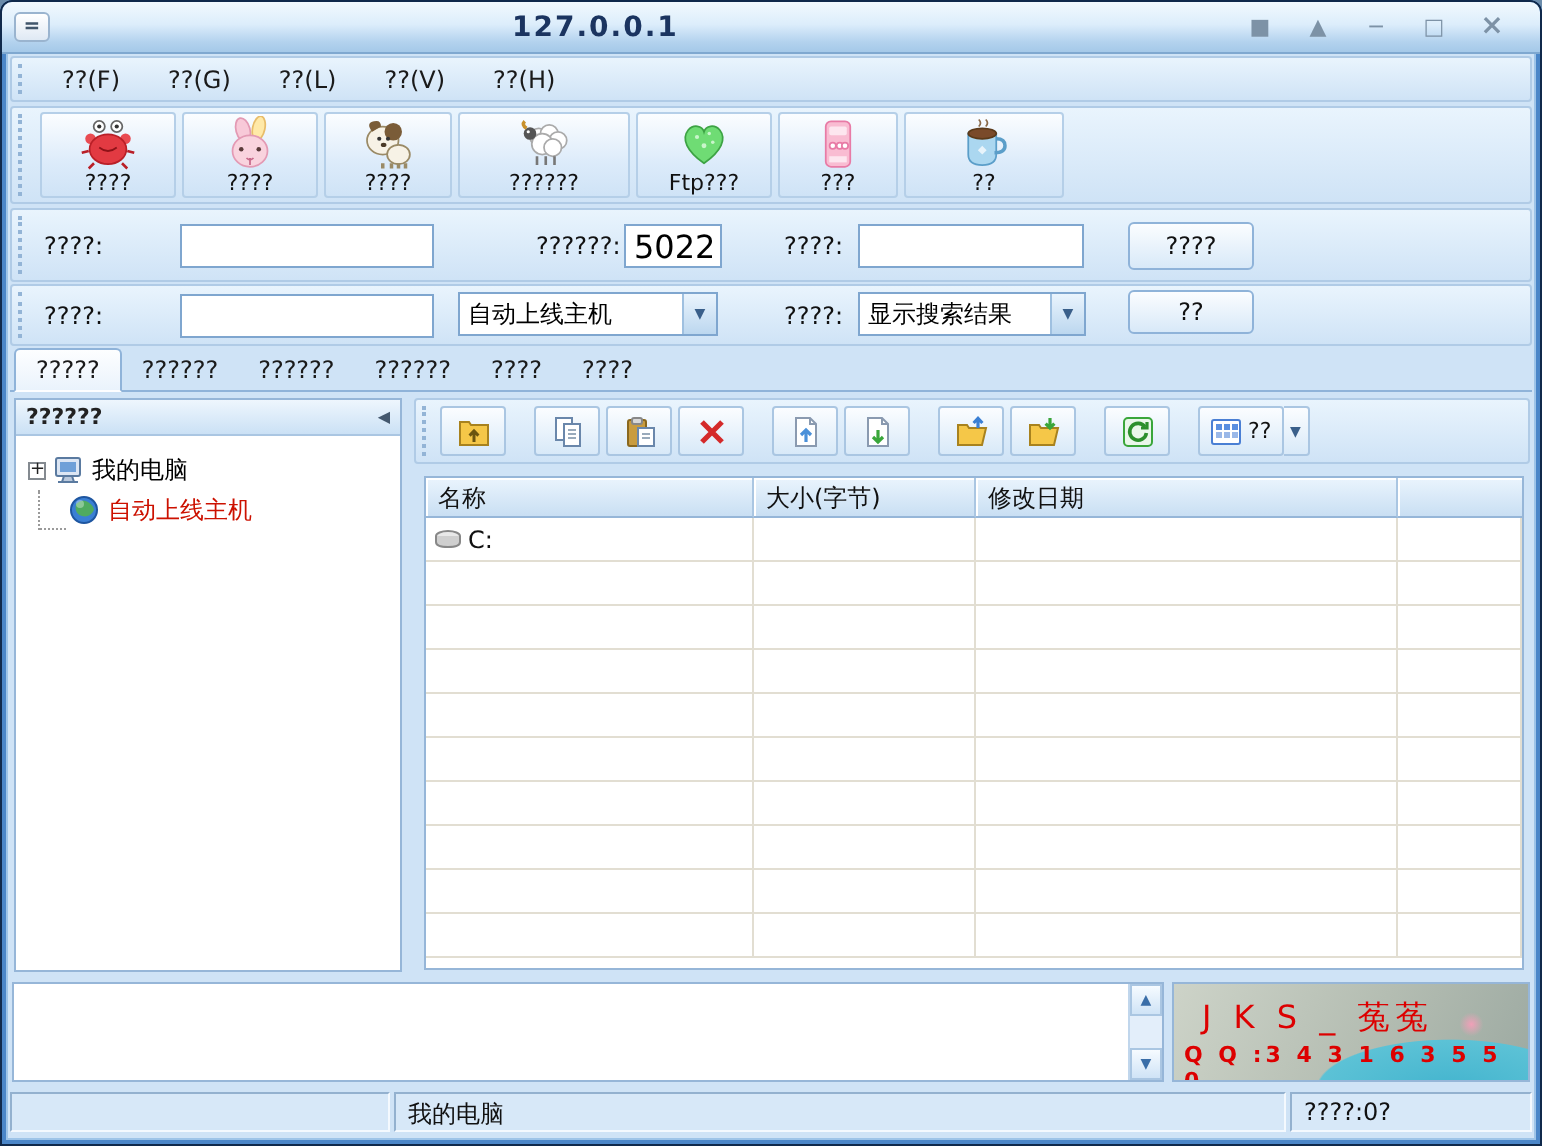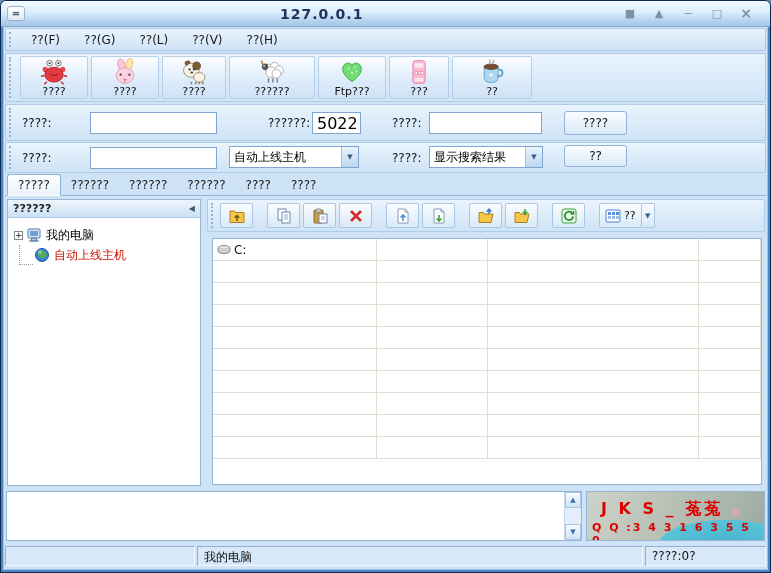--- a/index.html
+++ b/index.html
@@ -12,21 +12,21 @@
   }
   
   .titlebar { position:absolute; left:1px; top:1px; width:769px; height:26px;
     border-radius:5px 5px 0 0;
     background:linear-gradient(#f2f9fe 0%, #dcedfb 45%, #b3d2ee 80%, #a5c9e9 100%);
     border-bottom:1px solid #7fa8d0; }
   .sysmenu { position:absolute; left:6px; top:5px; width:18px; height:15px;
     background:linear-gradient(#ffffff,#dfe9f4); border:1px solid #9ab4cf; border-radius:3px;
     font-size:10px; font-weight:bold; color:#41566b; text-align:center; line-height:13px; cursor:default;}
   .title-text { position:absolute; left:32px; top:4px; font-size:15px; font-weight:bold; color:#1b3460; letter-spacing:1px; }
-  .title-addr { position:absolute; left:255px; top:5px; font-size:14px; font-weight:bold; color:#1b3460; letter-spacing:1px;margin-left:24px; }
+  .title-addr { position:absolute; left:255px; top:5px; font-size:14px; font-weight:bold; color:#1b3460; letter-spacing:1px; }
   .winctrls { position:absolute; right:14px; top:4px; display:flex; gap:9px; }
   .wbtn { width:20px; height:17px; text-align:center; font-size:11px; line-height:17px;
     color:#7d92a6; cursor:default; }
   .wbtn.close { font-size:14px; font-weight:bold; }
   
   .bar { position:absolute; left:5px; width:761px; background:linear-gradient(#e9f4fd,#cfe3f6);
     border:1px solid #b0cbe6; border-radius:2px; }
   .grip { position:absolute; left:3px; top:3px; bottom:3px; width:3px;
     border-left:2px dotted #93b4d6; }
   .menubar { top:28px; height:23px; display:flex; align-items:center; padding-left:16px; gap:6px; }
@@ -99,21 +99,21 @@
   .vscroll { position:absolute; right:0; top:0; bottom:0; width:17px; background:#e3eefa;
     border-left:1px solid #c0d6ec; display:flex; flex-direction:column; justify-content:space-between; }
   .sbtn { height:16px; background:linear-gradient(#f6fbff,#cfe3f6); border:1px solid #aac6e2;
     font-size:7px; color:#3a6ea8; text-align:center; line-height:14px; cursor:default; }
   .brand { position:absolute; left:586px; top:491px; width:179px; height:50px; border:1px solid #96b6d8;
     overflow:hidden; color:#e00;
     background:
       radial-gradient(ellipse 120px 45px at 78% 110%, #43b4ce 0%, #5cc2d6 55%, rgba(92,194,214,0) 56%),
       radial-gradient(circle 6px at 84% 42%, #f0a0b8 0%, rgba(240,160,184,0) 100%),
       linear-gradient(115deg, #cdd3c8 0%, #b4bdb2 55%, #9daaa2 100%); }
-  .brand .b1 { position:absolute; left:14px; top:7px; font-size:16px; font-weight:bold; letter-spacing:3px; }
+  .brand .b1 { position:absolute; left:14px; top:7px; font-size:16px; font-weight:normal; letter-spacing:3px; }
   .brand .b2 { position:absolute; left:5px; top:29px; font-size:11px; font-weight:bold; letter-spacing:2px; }
   .statusbar { position:absolute; left:0; top:546px; width:771px; height:20px; }
   .scell { position:absolute; top:0; height:20px; background:#d7e8f8;
     border:1px solid; border-color:#93b1cf #f4f9fe #f4f9fe #93b1cf; font-size:12px; color:#111;
     padding:2px 4px 0 6px; white-space:nowrap; overflow:hidden; }
 </style>
 </head>
 <body>
 
 <div class="window">
@@ -383,20 +383,26 @@
               <rect x="7" y="8" width="3" height="3" fill="#9ab8e8"></rect>
               <rect x="11" y="8" width="3" height="3" fill="#9ab8e8"></rect>
             </svg>
           <span>??</span>
         </div>
         <div class="fbtn-caret">▼</div>
       </div>
     </div>
 
     <div class="filetable">
+      <div class="thead">
+        <div class="th">名称</div>
+        <div class="th">大小(字节)</div>
+        <div class="th">修改日期</div>
+        <div class="th" style="border-right:none"></div>
+      </div>
       <div class="trow">
         <div class="td">
           <svg width="14" height="12" viewBox="0 0 14 12">
             <ellipse cx="7" cy="4" rx="6" ry="2.5" fill="#e8e8e8" stroke="#888"></ellipse>
             <path d="M1 4v3q0 2.5 6 2.5T13 7V4" fill="#cfcfcf" stroke="#888"></path>
             </svg>
           <span>C:</span>
         </div>
         <div class="td"></div>
         <div class="td"></div>

